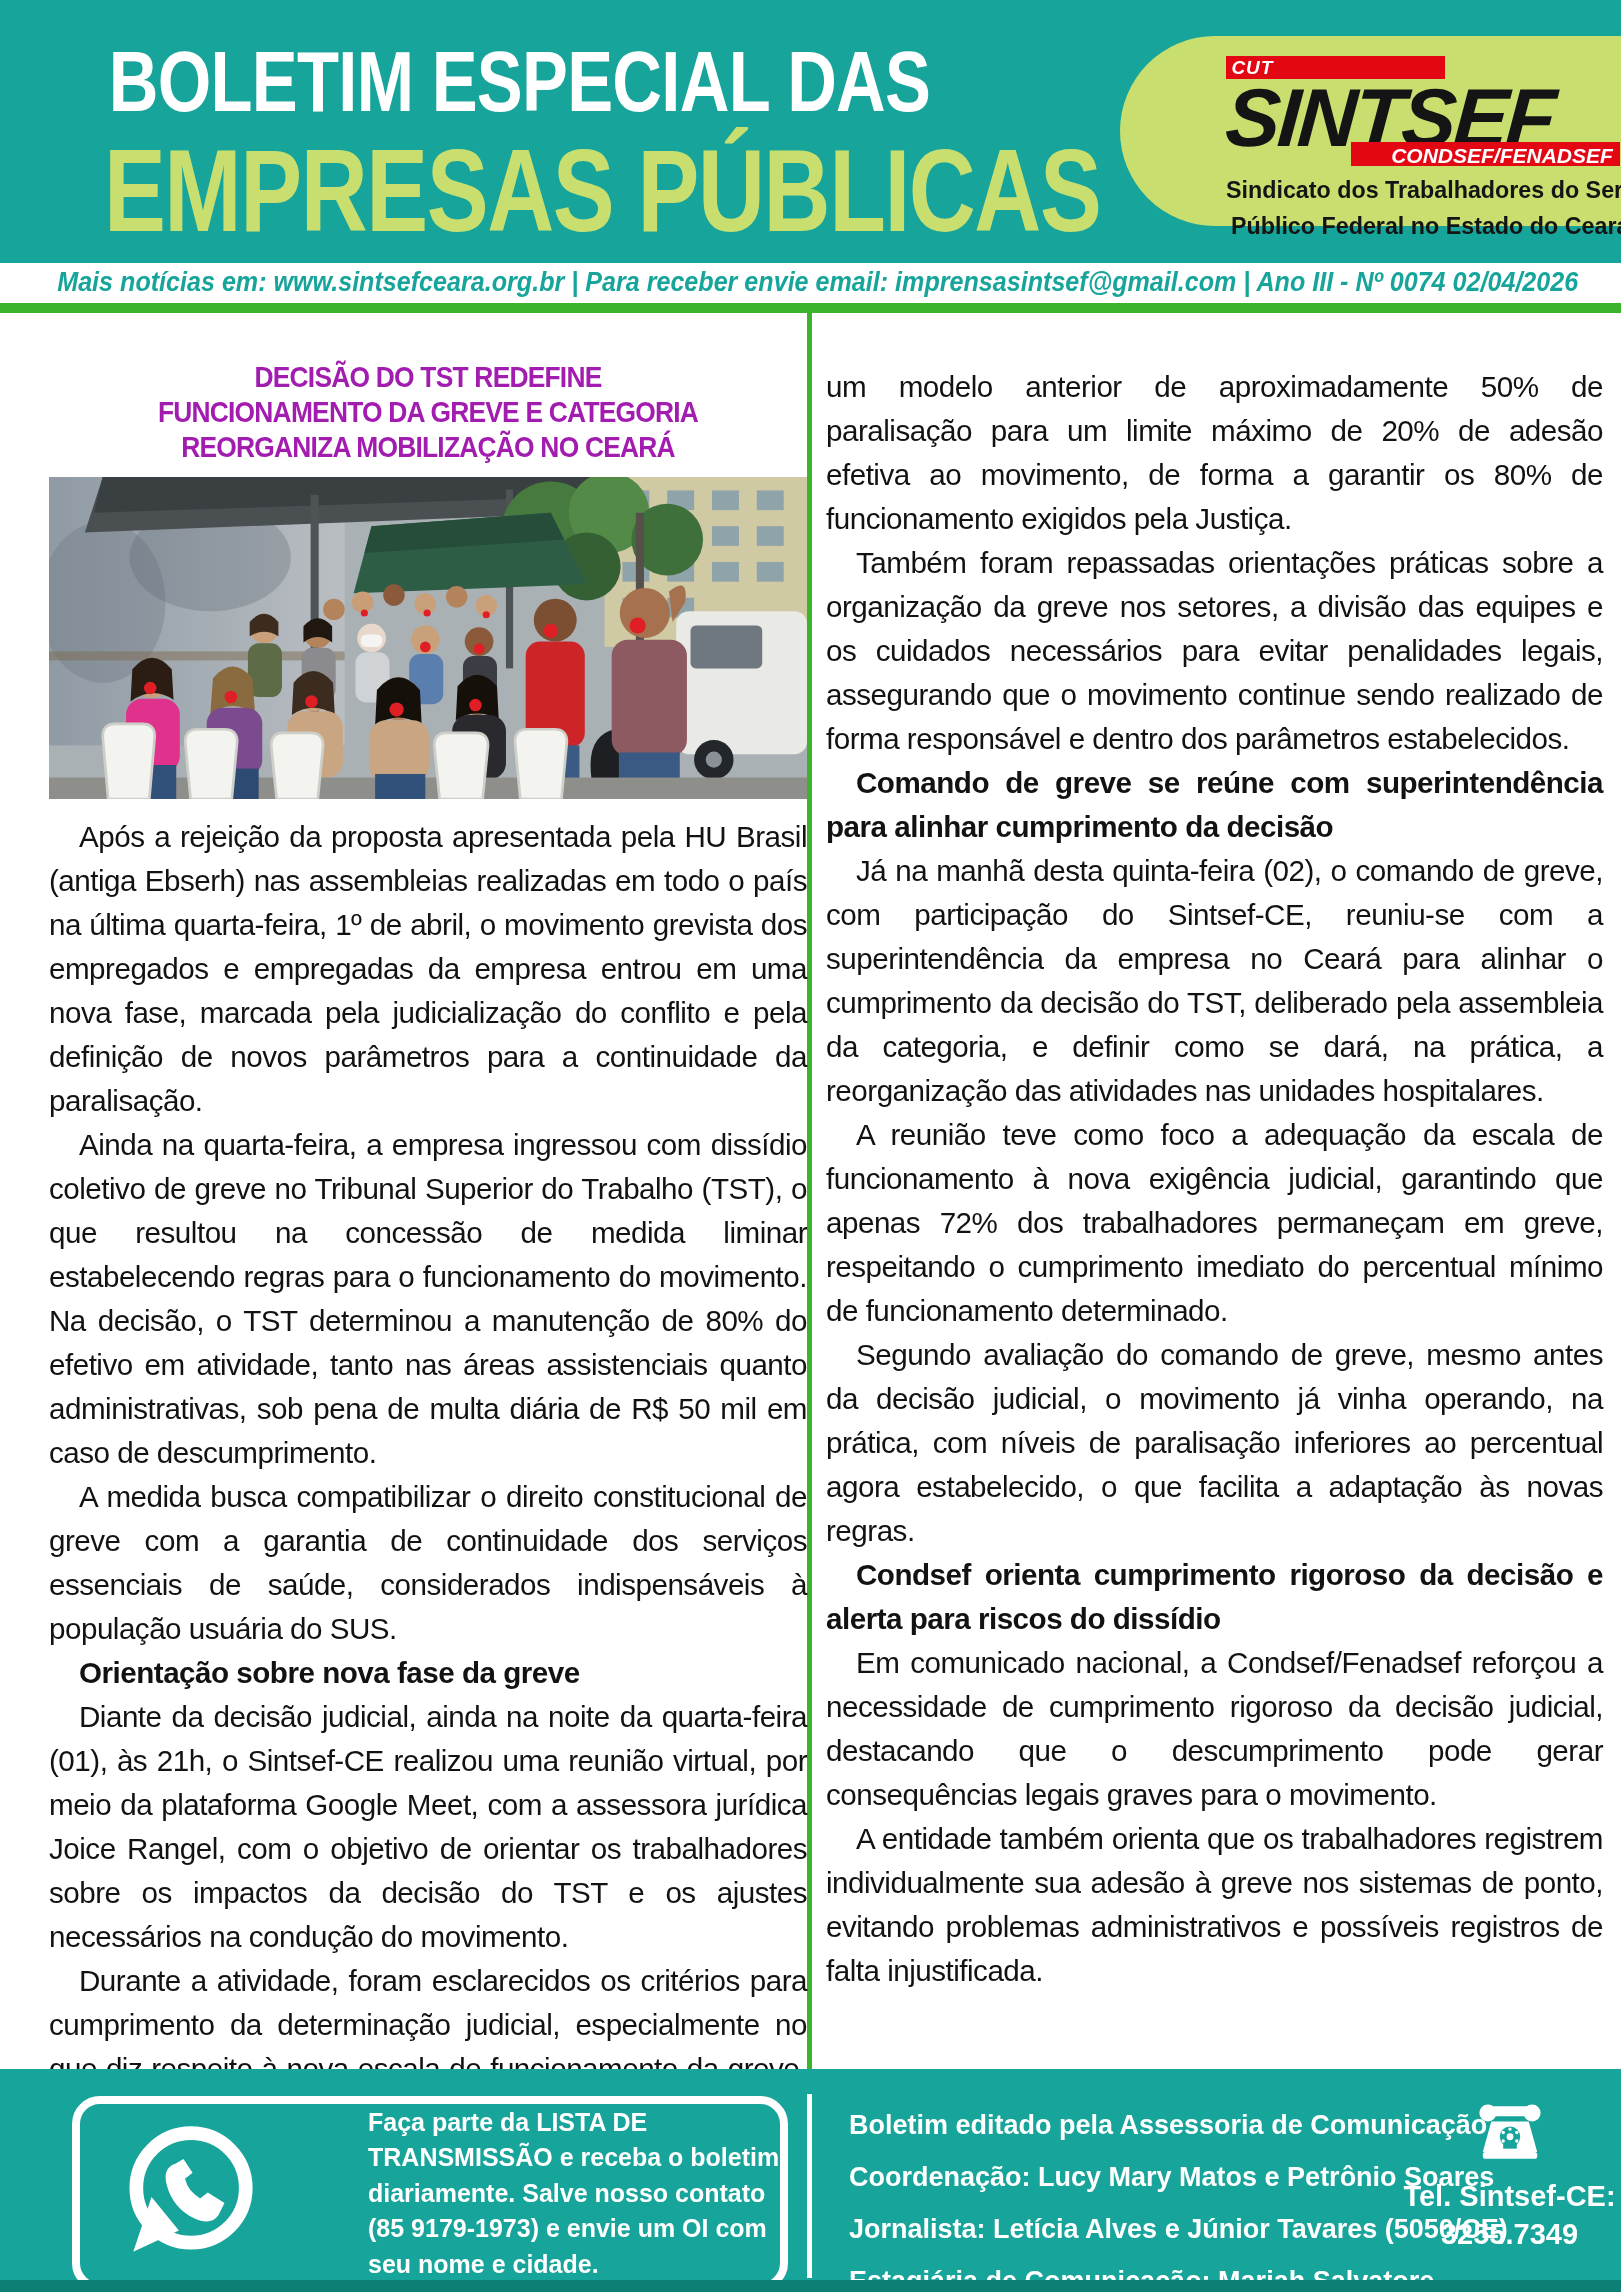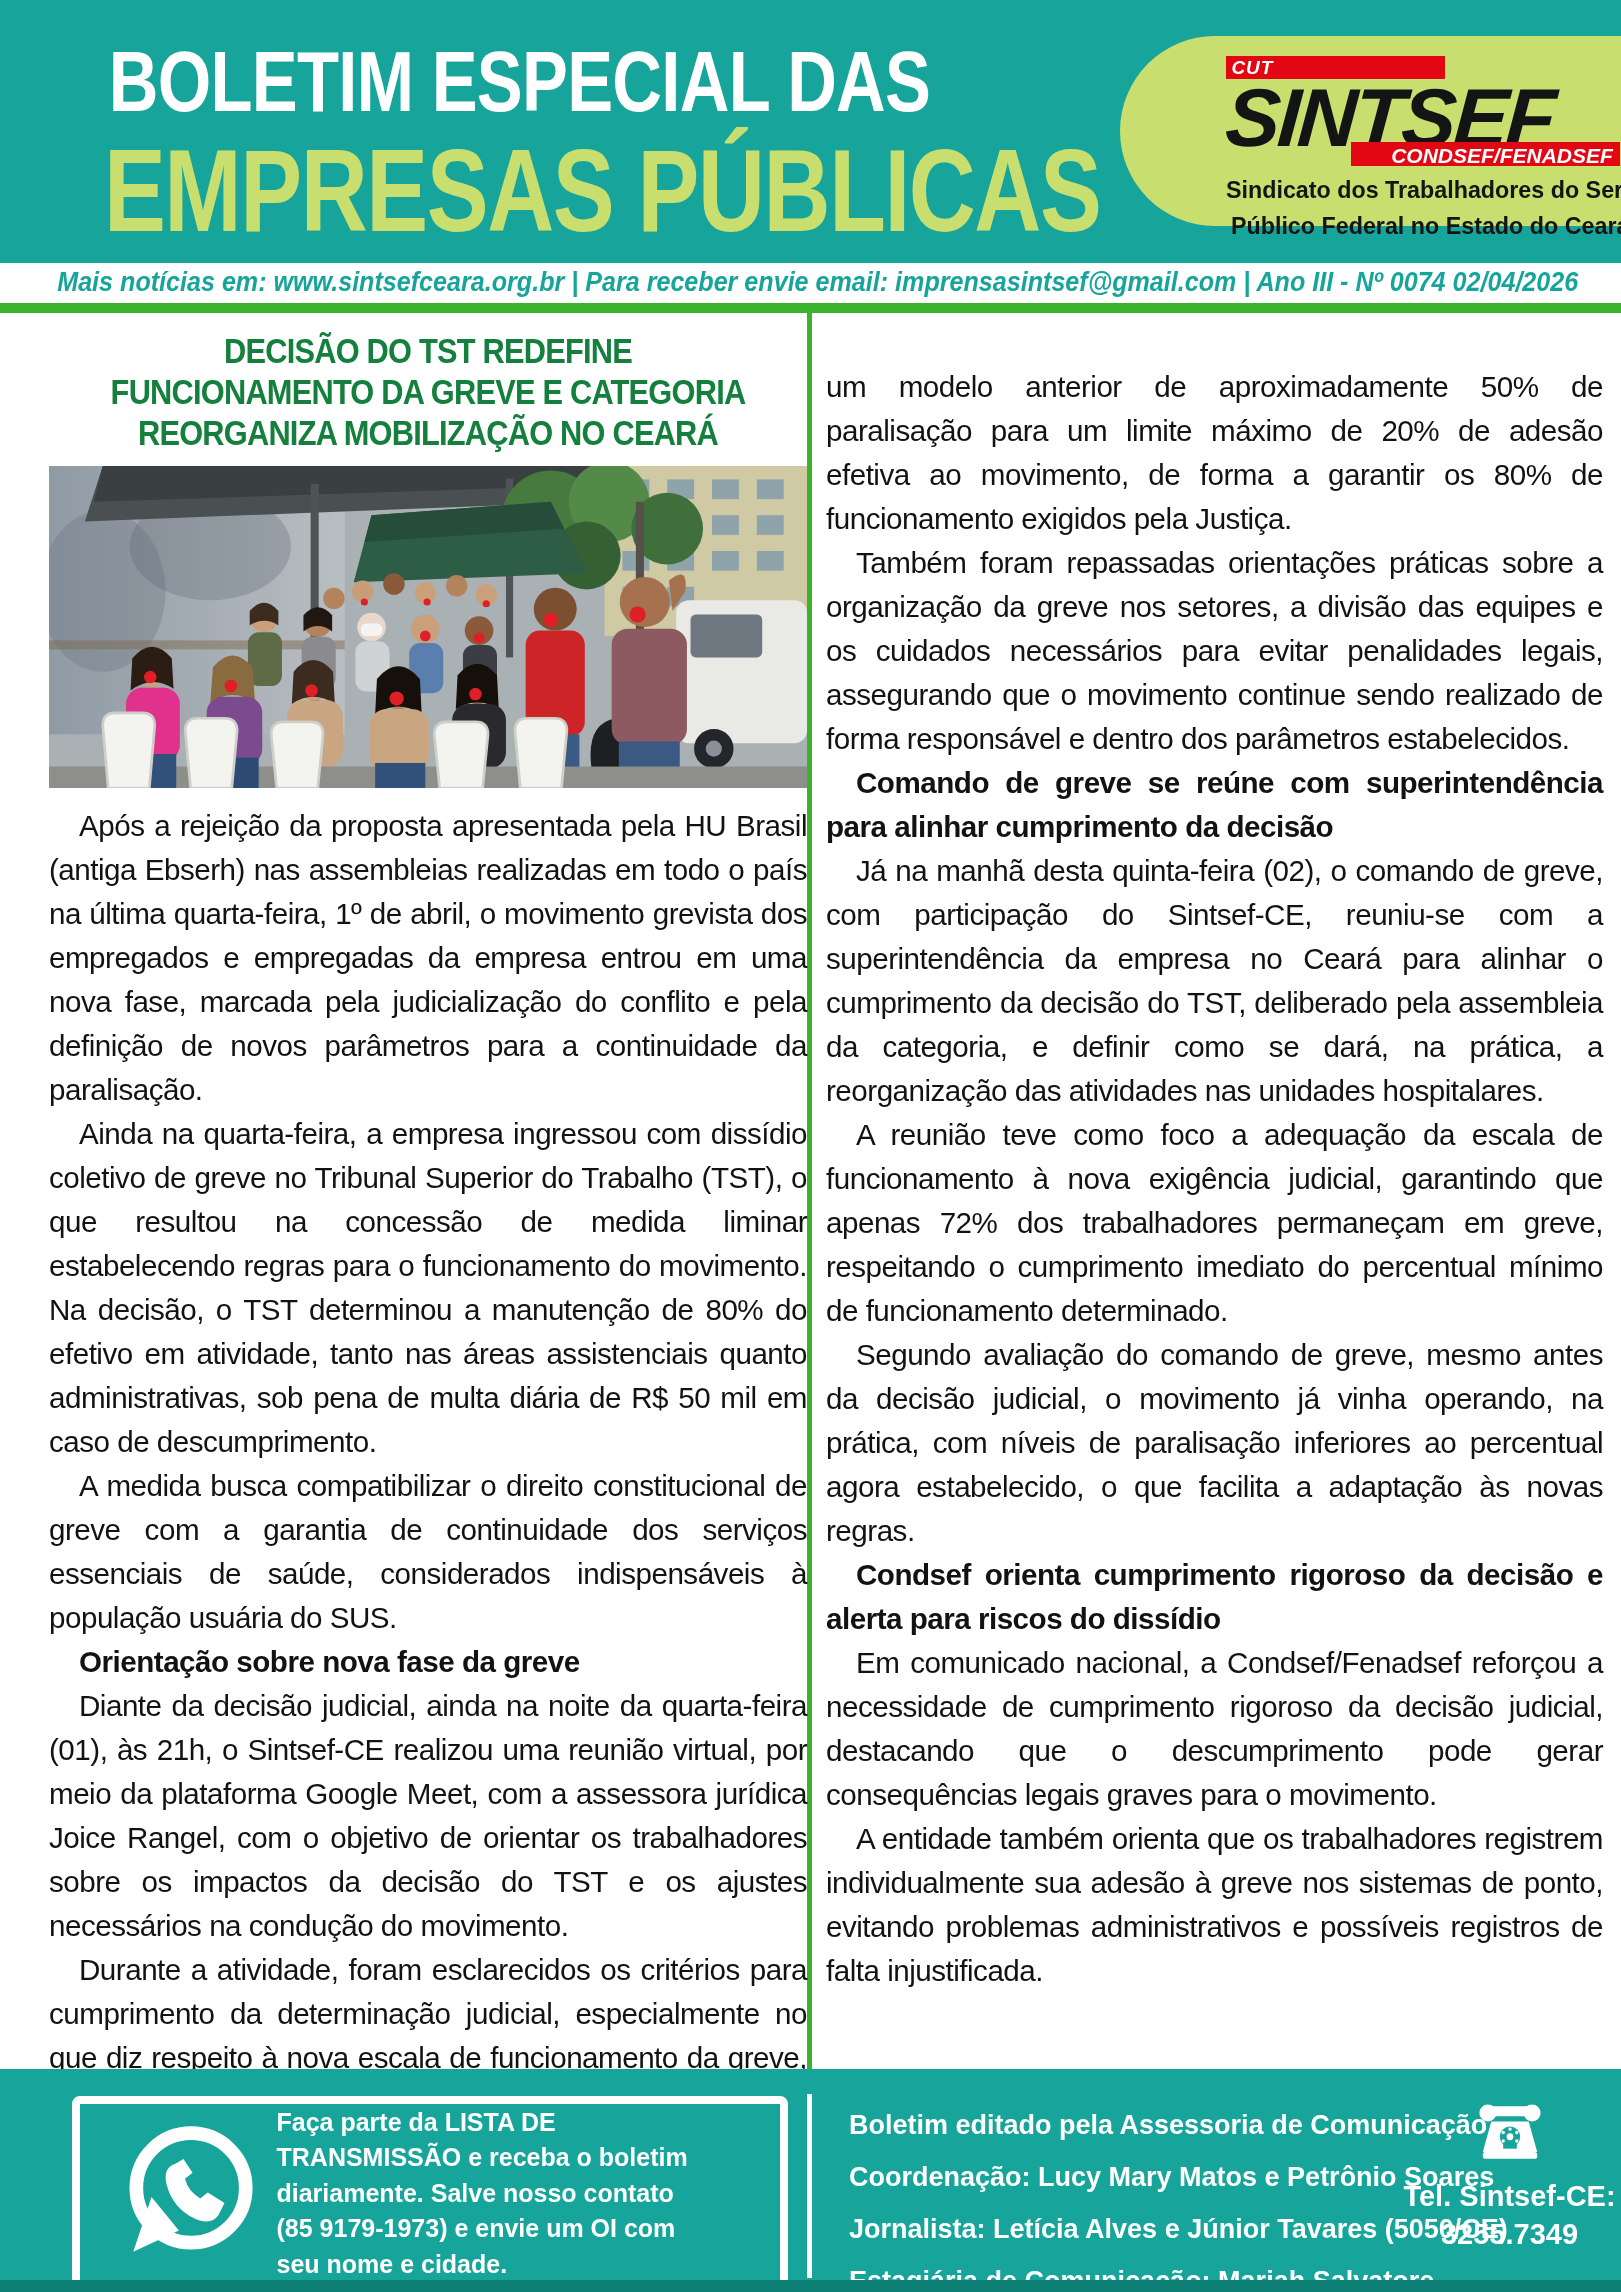--- a/index.html
+++ b/index.html
@@ -30,35 +30,35 @@
             display:flex;align-items:center;}
   .info-text{color:#17A59B;font-size:27px;font-weight:700;font-style:italic;letter-spacing:0;white-space:nowrap;
              transform:scaleX(0.93);transform-origin:center;}
   .green-bar{position:absolute;top:303px;left:0;width:1621px;height:9.9px;background:#3CB32D;}
 
   
   .content{position:absolute;top:313px;left:0;width:1621px;height:1756px;background:#fff;overflow:hidden;}
   .v-divider{position:absolute;left:807px;top:0;width:5.4px;height:1756px;background:#3CB32D;}
   .col-left{position:absolute;left:49px;top:0;width:758px;}
   .col-right{position:absolute;left:826px;top:12.5px;width:777px;}
-  .article-title{margin-top:18px;text-align:center;color:#15803d;font-weight:800;font-size:35px;line-height:1.17;}
+  .article-title{margin-top:46px;text-align:center;color:#a21caf;font-weight:800;font-size:30px;line-height:1.17;}
   .article-title .tline{display:block;transform:scaleX(0.88);transform-origin:center;white-space:nowrap;letter-spacing:-0.9px;}
   .photo-frame{margin-top:12.5px;width:758px;height:322px;overflow:hidden;background:#9aa3a8;}
   .body-text{margin-top:16px;}
   .col-right .body-text{margin-top:0;}
   .para,.subhead{font-size:29.6px;line-height:44px;color:#121212;text-align:justify;letter-spacing:-0.5px;
                  text-indent:30px;margin:0;}
   .subhead{font-weight:800;}
   .no-indent{text-indent:0;margin-top:39px;}
 
   
   .footer{position:absolute;top:2069px;left:0;width:1621px;height:224px;background:#17A59B;}
   .dark-strip{position:absolute;bottom:0;left:0;width:1621px;height:13.4px;background:#0E7F75;}
-  .wa-box{position:absolute;left:72px;top:27px;width:700px;height:179px;border:8px solid #ffffff;border-radius:8px;
-          display:flex;align-items:center;}
+  .wa-box{position:absolute;left:72px;top:27px;width:700px;height:179px;border:8px solid #ffffff;border-radius:28px;
+          display:flex;align-items:center;justify-content:space-between;}
   .wa-icon{margin-left:32px;flex:0 0 152px;}
   .wa-text{color:#ffffff;font-size:25px;font-weight:700;line-height:1.42;width:412px;margin-left:12.5px;}
   .footer-divider{position:absolute;left:807px;top:25px;width:4.5px;height:184px;background:#ffffff;}
   .credits{position:absolute;left:849px;top:30px;width:913px;color:#ffffff;font-size:27px;font-weight:700;line-height:1.93;}
   .tel-block{position:absolute;left:1402px;top:32px;width:215px;text-align:center;color:#ffffff;}
   .tel-icon{display:block;margin:0 auto;}
   .tel-label{margin-top:14px;font-size:29px;font-weight:800;line-height:1.3;}
 </style>
 </head>
 <body>

